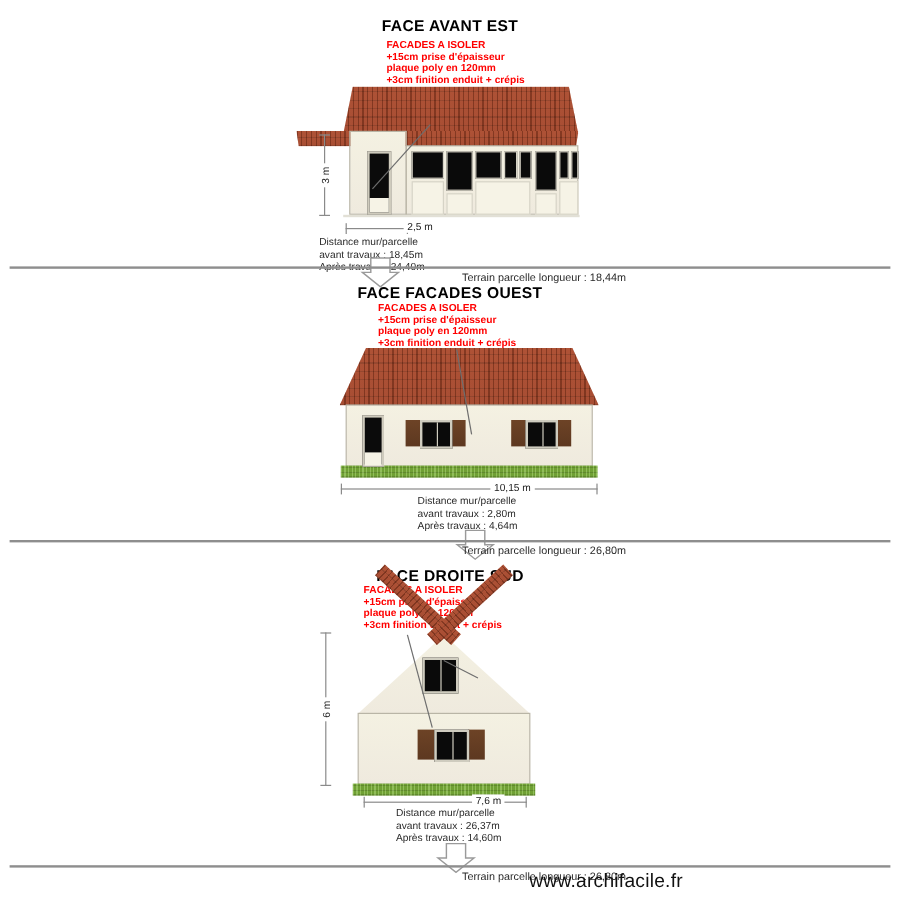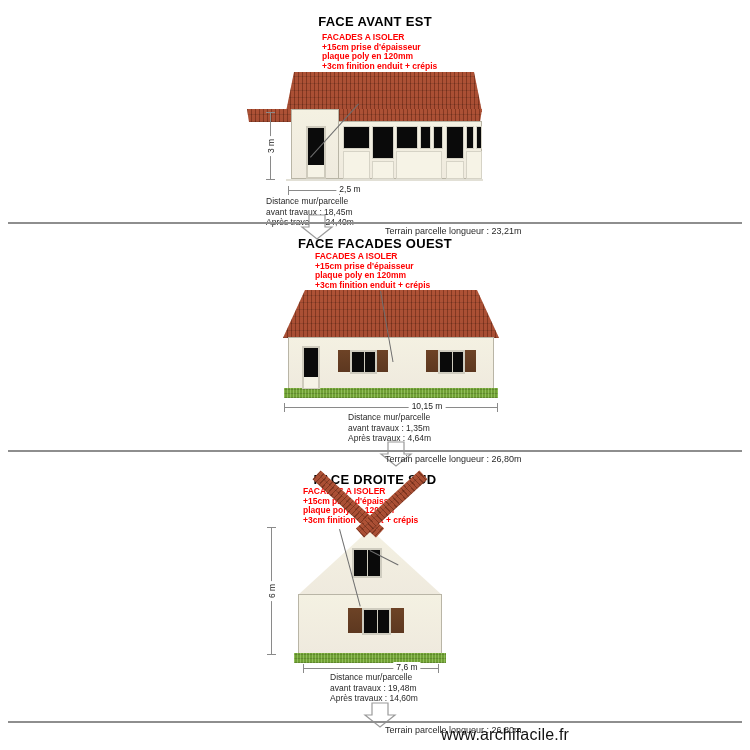--- a/index.html
+++ b/index.html
@@ -287,21 +287,21 @@
         <div>avant travaux : 18,45m</div>
         <div>Après travaux : 24,40m</div>
       </div>
 
       <svg class="arrow-down" style="left:300px; top:200px;" viewBox="0 0 34 26">
         <polygon points="9,1 25,1 25,13 32,13 17,25 2,13 9,13" fill="#ffffff" stroke="#9a9a9a" stroke-width="1.2"></polygon>
       </svg>
     </div>
 
     <div class="rule thick" style="top:208px;"></div>
-    <div class="terrain" style="left:385px; top:212px;">Terrain parcelle longueur : 23,21m</div>
+    <div class="terrain" style="left:385px; top:212px;">Terrain parcelle longueur : 18,44m</div>
   </div>
 
   <div class="section" style="top:236px;">
 
     <div class="sec-title">FACE FACADES OUEST</div>
 
     <div class="red-note" style="position:absolute; left:315px; top:16px;">
       <div>FACADES A ISOLER</div>
       <div>+15cm prise d'épaisseur</div>
       <div>plaque poly en 120mm</div>
@@ -336,21 +336,21 @@
 
       <div class="dim-h" style="left:268px; top:167px; width:214px;">
         <div class="bar"></div>
         <div class="tick" style="left:0;"></div>
         <div class="tick" style="right:0;"></div>
         <div class="lbl">10,15 m</div>
       </div>
 
       <div class="note-block" style="left:332px; top:176px;">
         <div>Distance mur/parcelle</div>
-        <div>avant travaux : 1,35m</div>
+        <div>avant travaux : 2,80m</div>
         <div>Après travaux : 4,64m</div>
       </div>
 
       <svg class="arrow-down" style="left:363px; top:205px;" viewBox="0 0 34 26">
         <polygon points="9,1 25,1 25,13 32,13 17,25 2,13 9,13" fill="#ffffff" stroke="#9a9a9a" stroke-width="1.2"></polygon>
       </svg>
     </div>
 
     <div class="rule thick" style="top:214px;"></div>
     <div class="terrain" style="left:385px; top:218px;">Terrain parcelle longueur : 26,80m</div>
@@ -403,21 +403,21 @@
 
       <div class="dim-h" style="left:303px; top:192px; width:136px;">
         <div class="bar"></div>
         <div class="tick" style="left:0;"></div>
         <div class="tick" style="right:0;"></div>
         <div class="lbl">7,6 m</div>
       </div>
 
       <div class="note-block" style="left:330px; top:200px;">
         <div>Distance mur/parcelle</div>
-        <div>avant travaux : 19,48m</div>
+        <div>avant travaux : 26,37m</div>
         <div>Après travaux : 14,60m</div>
       </div>
 
       <svg class="arrow-down" style="left:363px; top:230px;" viewBox="0 0 34 26">
         <polygon points="9,1 25,1 25,13 32,13 17,25 2,13 9,13" fill="#ffffff" stroke="#9a9a9a" stroke-width="1.2"></polygon>
       </svg>
     </div>
 
     <div class="rule thick" style="top:249px;"></div>
     <div class="terrain" style="left:385px; top:253px;">Terrain parcelle longueur : 26,80m</div>

